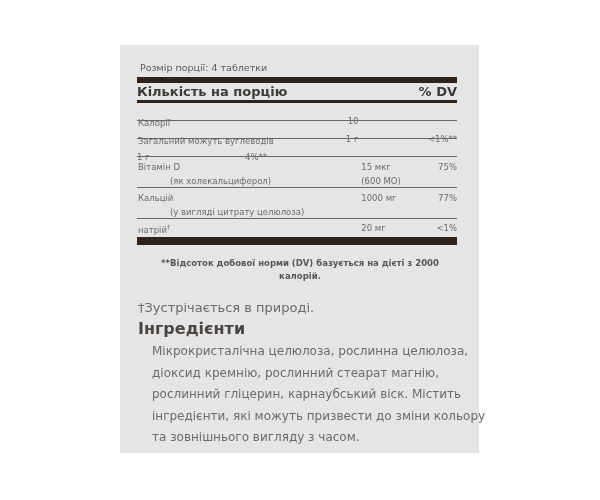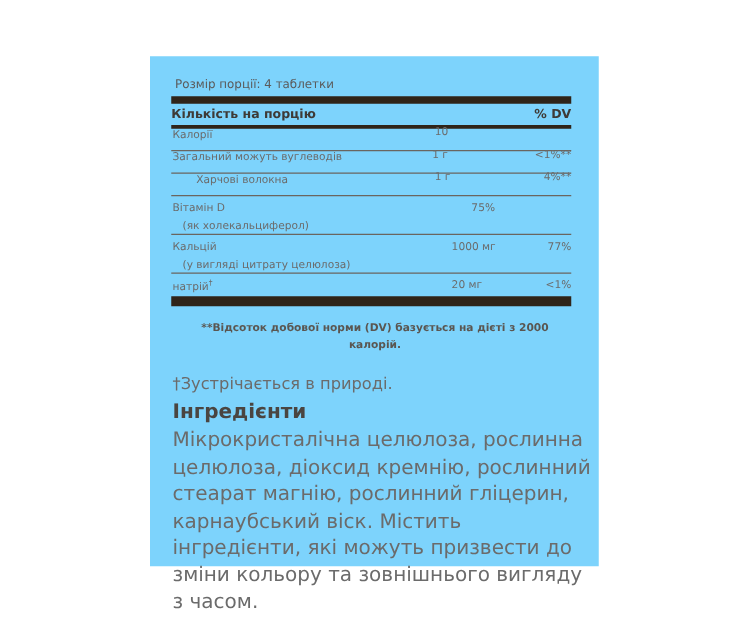--- a/index.html
+++ b/index.html
@@ -14,21 +14,21 @@
       font-family: "DejaVu Sans", sans-serif;
       color: #6b6b6b;
       position: relative;
     }
     .panel {
       position: absolute;
       left: 120px;
       top: 45px;
       width: 359px;
       height: 408px;
-      background: #7dd3fc;
+      background: #e5e5e5;
       box-sizing: border-box;
     }
     .serving {
       position: absolute;
       left: 20px;
       top: 17px;
       font-size: 9.5px;
       color: #5b5b5b;
       letter-spacing: 0;
     }
@@ -49,46 +49,46 @@
     .bar-bottom {
       background: #2f2419;
       height: 8px;
     }
     .header-row {
       display: flex;
       justify-content: space-between;
       align-items: center;
       height: 14px;
       padding: 1px 0 2px 0;
-      font-size: 10px;
+      font-size: 13px;
       font-weight: bold;
       color: #3e3a36;
     }
     .row {
       display: flex;
       border-bottom: 1px solid #6a655f;
       font-size: 8.5px;
       color: #6b6b6b;
       box-sizing: border-box;
     }
     .row:last-of-type { border-bottom: none; }
     .cell-name {
       width: 224px;
       padding-left: 1px;
     }
     .cell-name .indent { padding-left: 19px; }
-    .cell-name .sub { padding-left: 8px; display: block; }
+    .cell-name .sub { padding-left: 8px; display: block; margin-left: 24px; }
     .cell-amt {
       width: 62px;
     }
     .cell-dv {
       width: 34px;
       text-align: right;
     }
-    .row.single { height: 18px; padding-top: 0; gap: 34px; }
+    .row.single { height: 18px; padding-top: 15px; gap: 34px; }
     .row.double { height: 31px; padding-top: 3px; line-height: 14px; }
     .row.last { height: 18px; padding-top: 4px; border-bottom: none; }
     .row.single .cell-amt, .row.single .cell-dv { position: relative; top: -2px; }
     .sup { font-size: 6px; vertical-align: super; }
     .footnote-dv {
       position: absolute;
       left: 20px;
       top: 212px;
       width: 320px;
       font-size: 8.5px;
@@ -107,24 +107,24 @@
     .ingredients-title {
       position: absolute;
       left: 18px;
       top: 274px;
       font-size: 16px;
       font-weight: bold;
       color: #4a4541;
     }
     .ingredients-text {
       position: absolute;
-      left: 18px;
+      left: 32px;
       top: 296px;
       width: 338px;
-      font-size: 16px;
+      font-size: 12px;
       line-height: 21.5px;
       color: #6b6b6b;
     }
   </style>
 </head>
 <body>
 
 <div class="panel">
   <div class="serving">Розмір порції: 4 таблетки</div>
 
@@ -142,31 +142,32 @@
       <div class="cell-dv"></div>
     </div>
 
     <div class="row single">
       <div class="cell-name">Загальний можуть вуглеводів</div>
       <div class="cell-amt">1 г</div>
       <div class="cell-dv">&lt;1%**</div>
     </div>
 
     <div class="row single">
-      <div class="cell-name">
-        <span class="indent">Харчові волокна</span>
-      </div>
       <div class="cell-amt">1 г</div>
       <div class="cell-dv">4%**</div>
     </div>
 
     <div class="row double">
       <div class="cell-name">
         <span>Вітамін D</span>
         <span class="sub">(як холекальциферол)</span>
+      </div>
+      <div class="cell-amt">
+        <span>15 мкг</span><br>
+        <span>(600 МО)</span>
       </div>
       <div class="cell-dv">75%</div>
     </div>
 
     <div class="row double">
       <div class="cell-name">
         <span>Кальцій</span>
         <span class="sub">(у вигляді цитрату целюлоза)</span>
       </div>
       <div class="cell-amt">1000 мг</div>

